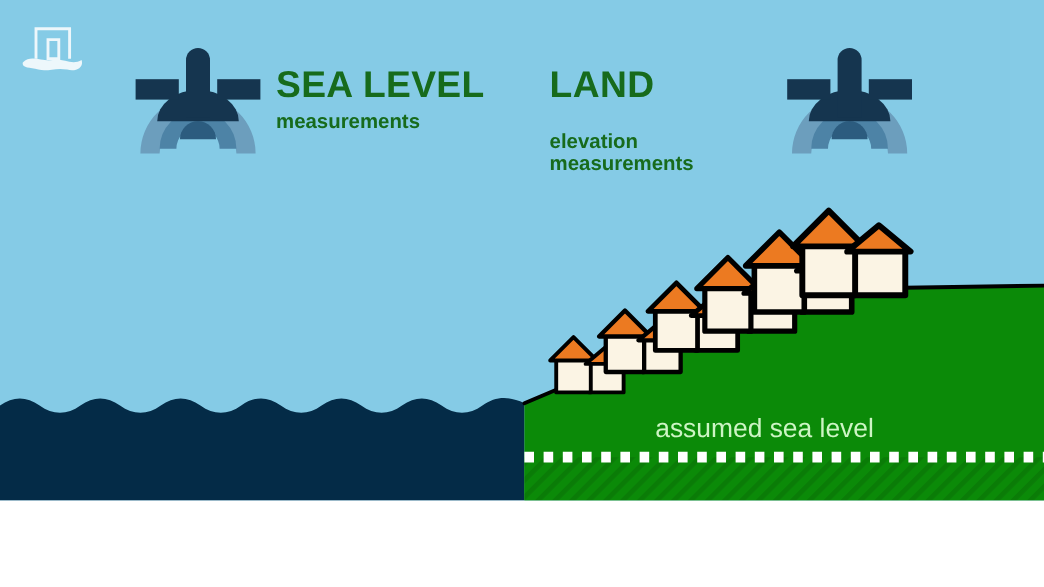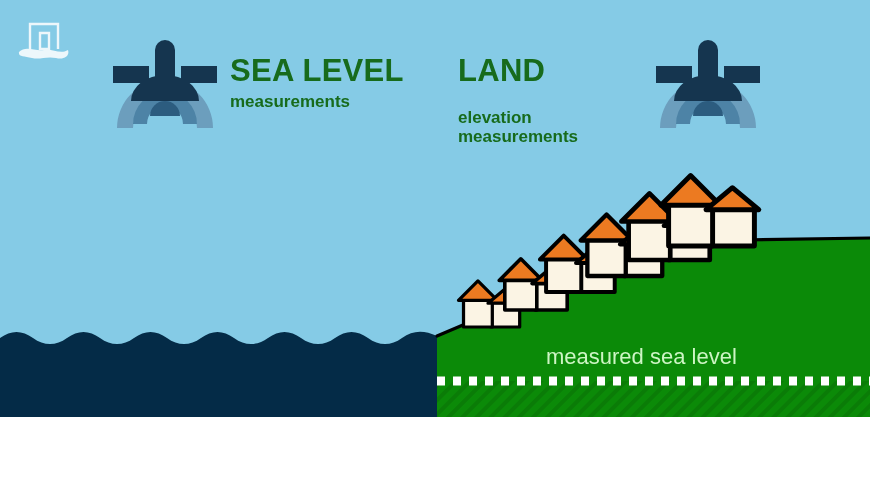--- a/index.html
+++ b/index.html
@@ -186,15 +186,15 @@
     </g>
   </svg>
 
   <div class="txt" id="sea-level-title">SEA LEVEL</div>
   <div class="txt" id="sea-level-sub">measurements</div>
 
   <div class="txt" id="land-title">LAND</div>
   <div class="txt" id="land-sub">elevation
 measurements</div>
 
-  <div class="txt" id="assumed-label">measured sea level</div>
+  <div class="txt" id="assumed-label">assumed sea level</div>
 
 </div>
 
 </body></html>

